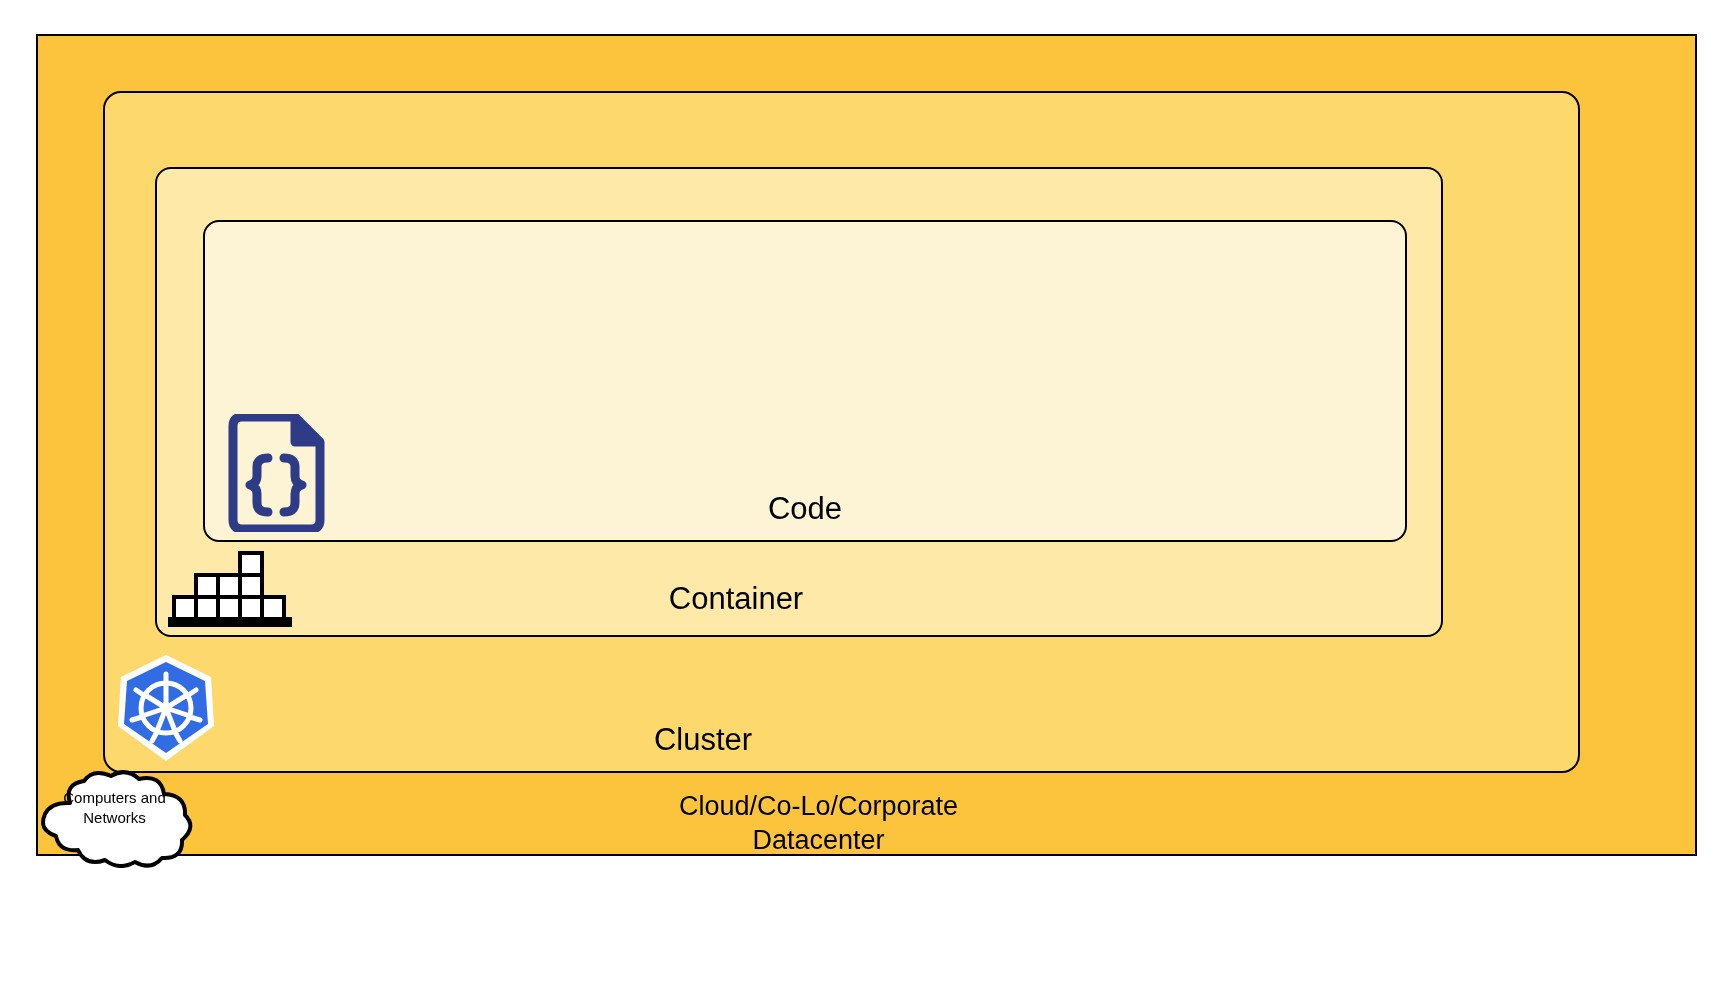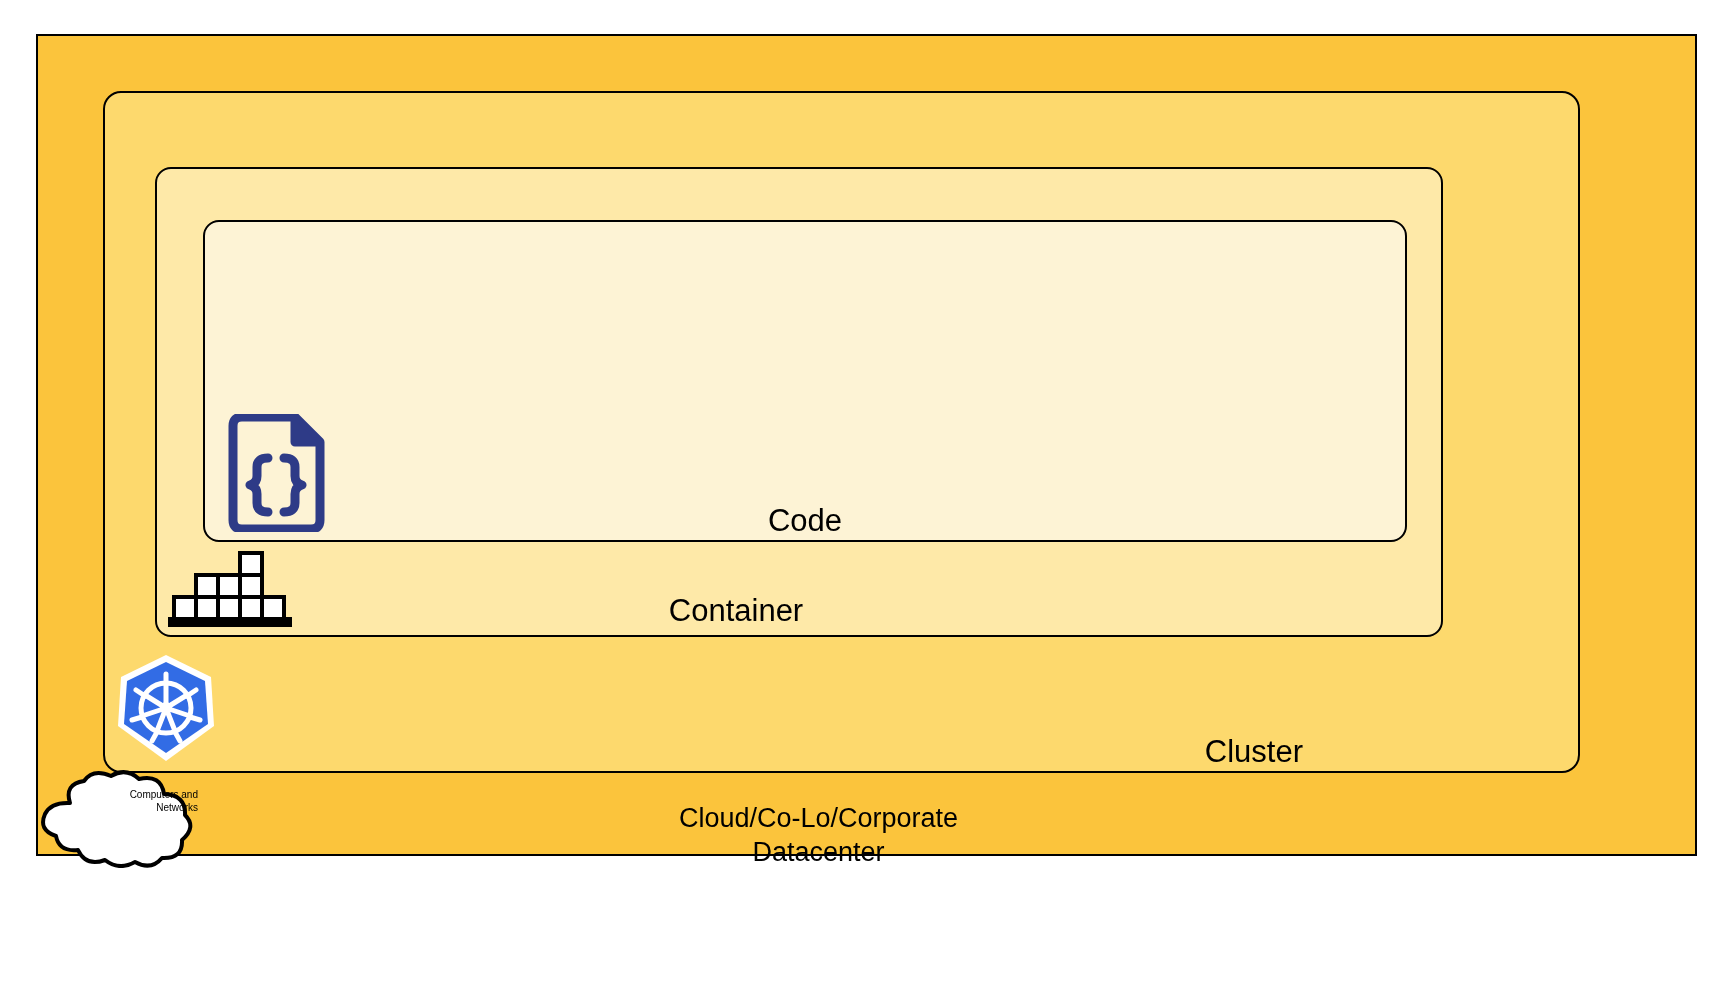--- a/index.html
+++ b/index.html
@@ -67,21 +67,20 @@
 
   
   .layer-label {
     position: absolute;
     text-align: center;
     color: #000000;
     font-family: "Liberation Sans", sans-serif;
     white-space: pre-line;
     line-height: 1.12;
     user-select: none;
-    margin-top: 12px;
   }
 
   .label-code {
     left: 203px;
     top: 492px;
     width: 1204px;
     font-size: 31px;
   }
 
   .label-container {
@@ -89,21 +88,20 @@
     top: 582px;
     width: 1162px;
     font-size: 31px;
   }
 
   .label-cluster {
     left: 103px;
     top: 723px;
     width: 1200px;
     font-size: 31px;
-    text-align: right;
   }
 
   .label-datacenter {
     left: 36px;
     top: 789px;
     width: 1565px;
     font-size: 27px;
     line-height: 1.26;
   }
 
@@ -141,23 +139,23 @@
     top: 770px;
     width: 167px;
     height: 98px;
   }
 
   .cloud-text {
     position: absolute;
     left: 31px;
     top: 788px;
     width: 167px;
-    text-align: right;
+    text-align: center;
     font-family: "Liberation Sans", sans-serif;
-    font-size: 10px;
+    font-size: 15px;
     line-height: 1.3;
     color: #000000;
     white-space: pre-line;
     user-select: none;
     pointer-events: none;
   }
 </style>
 </head>
 <body>
 

